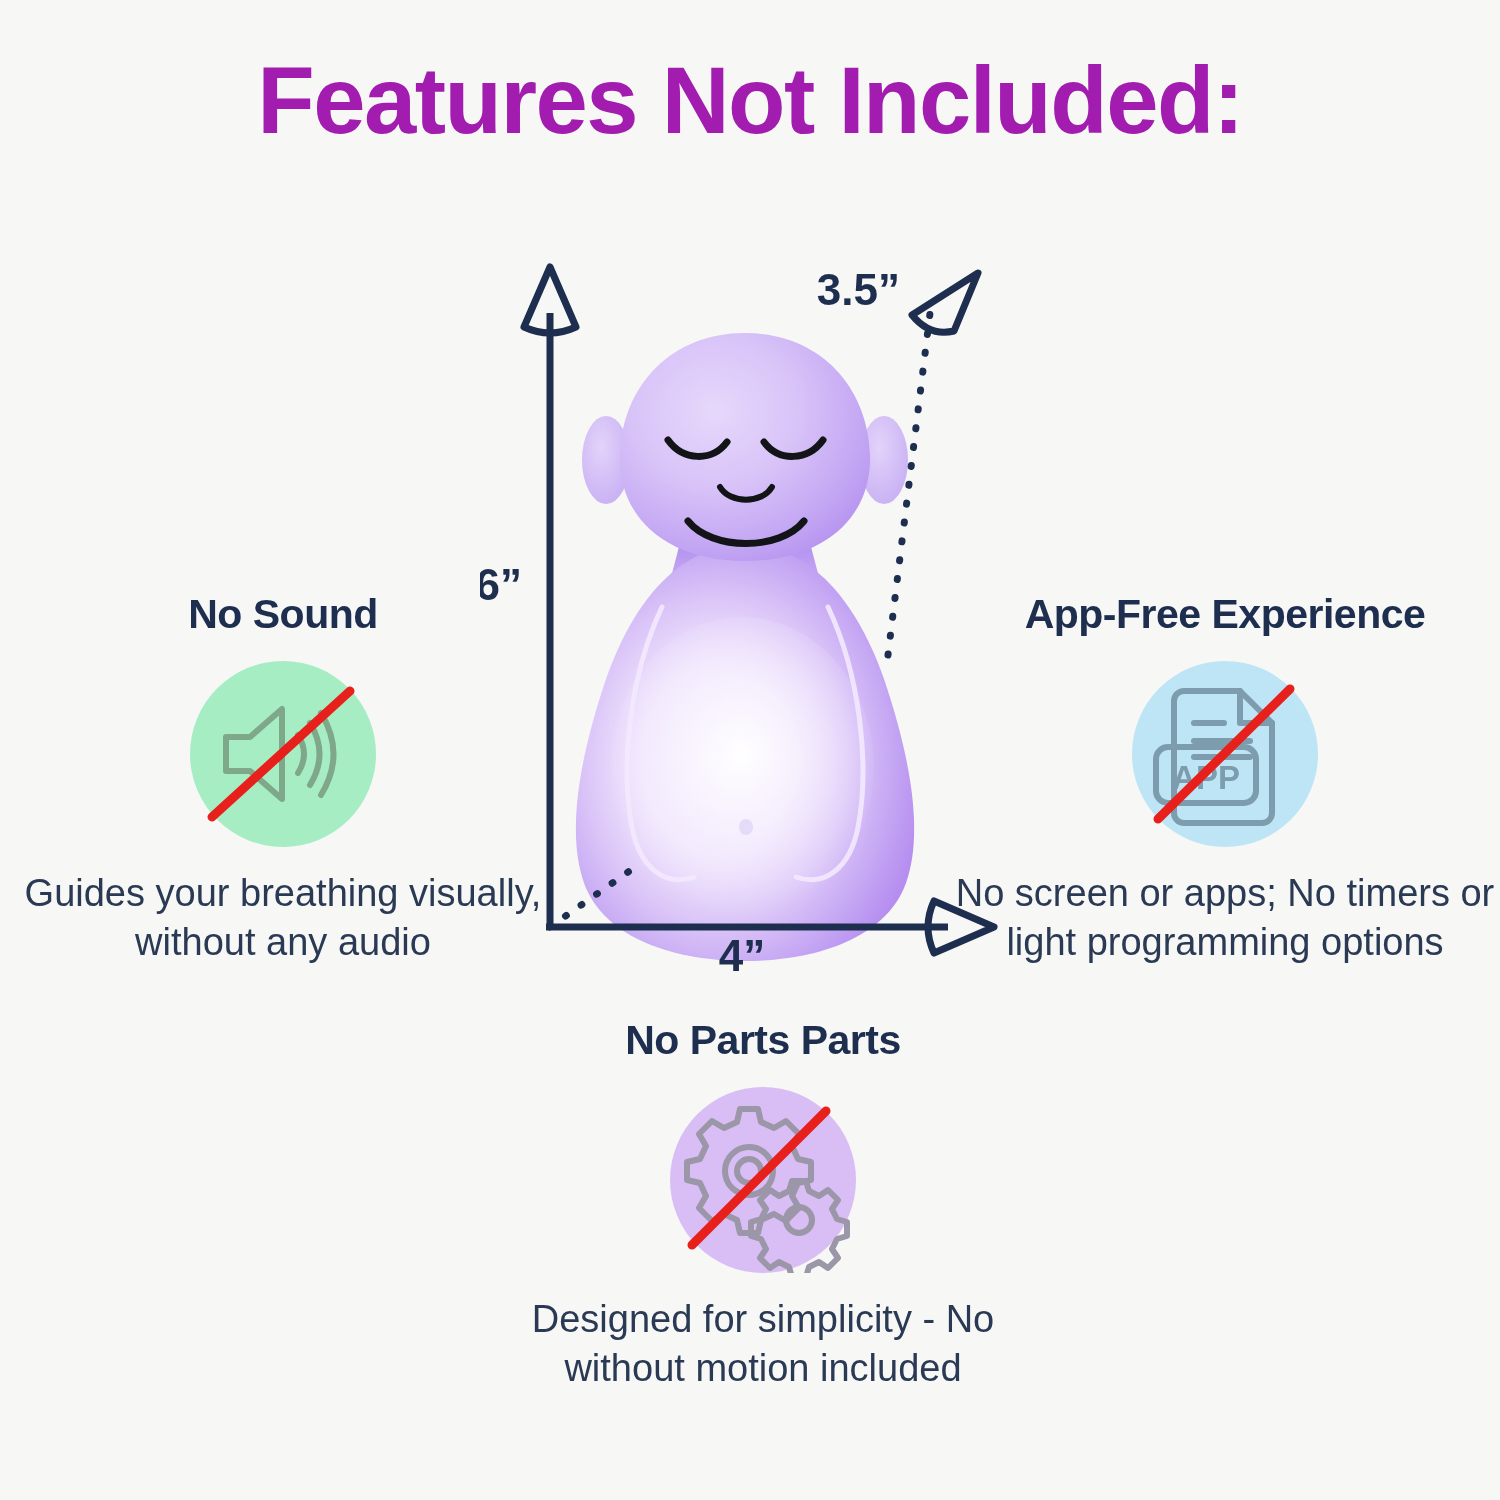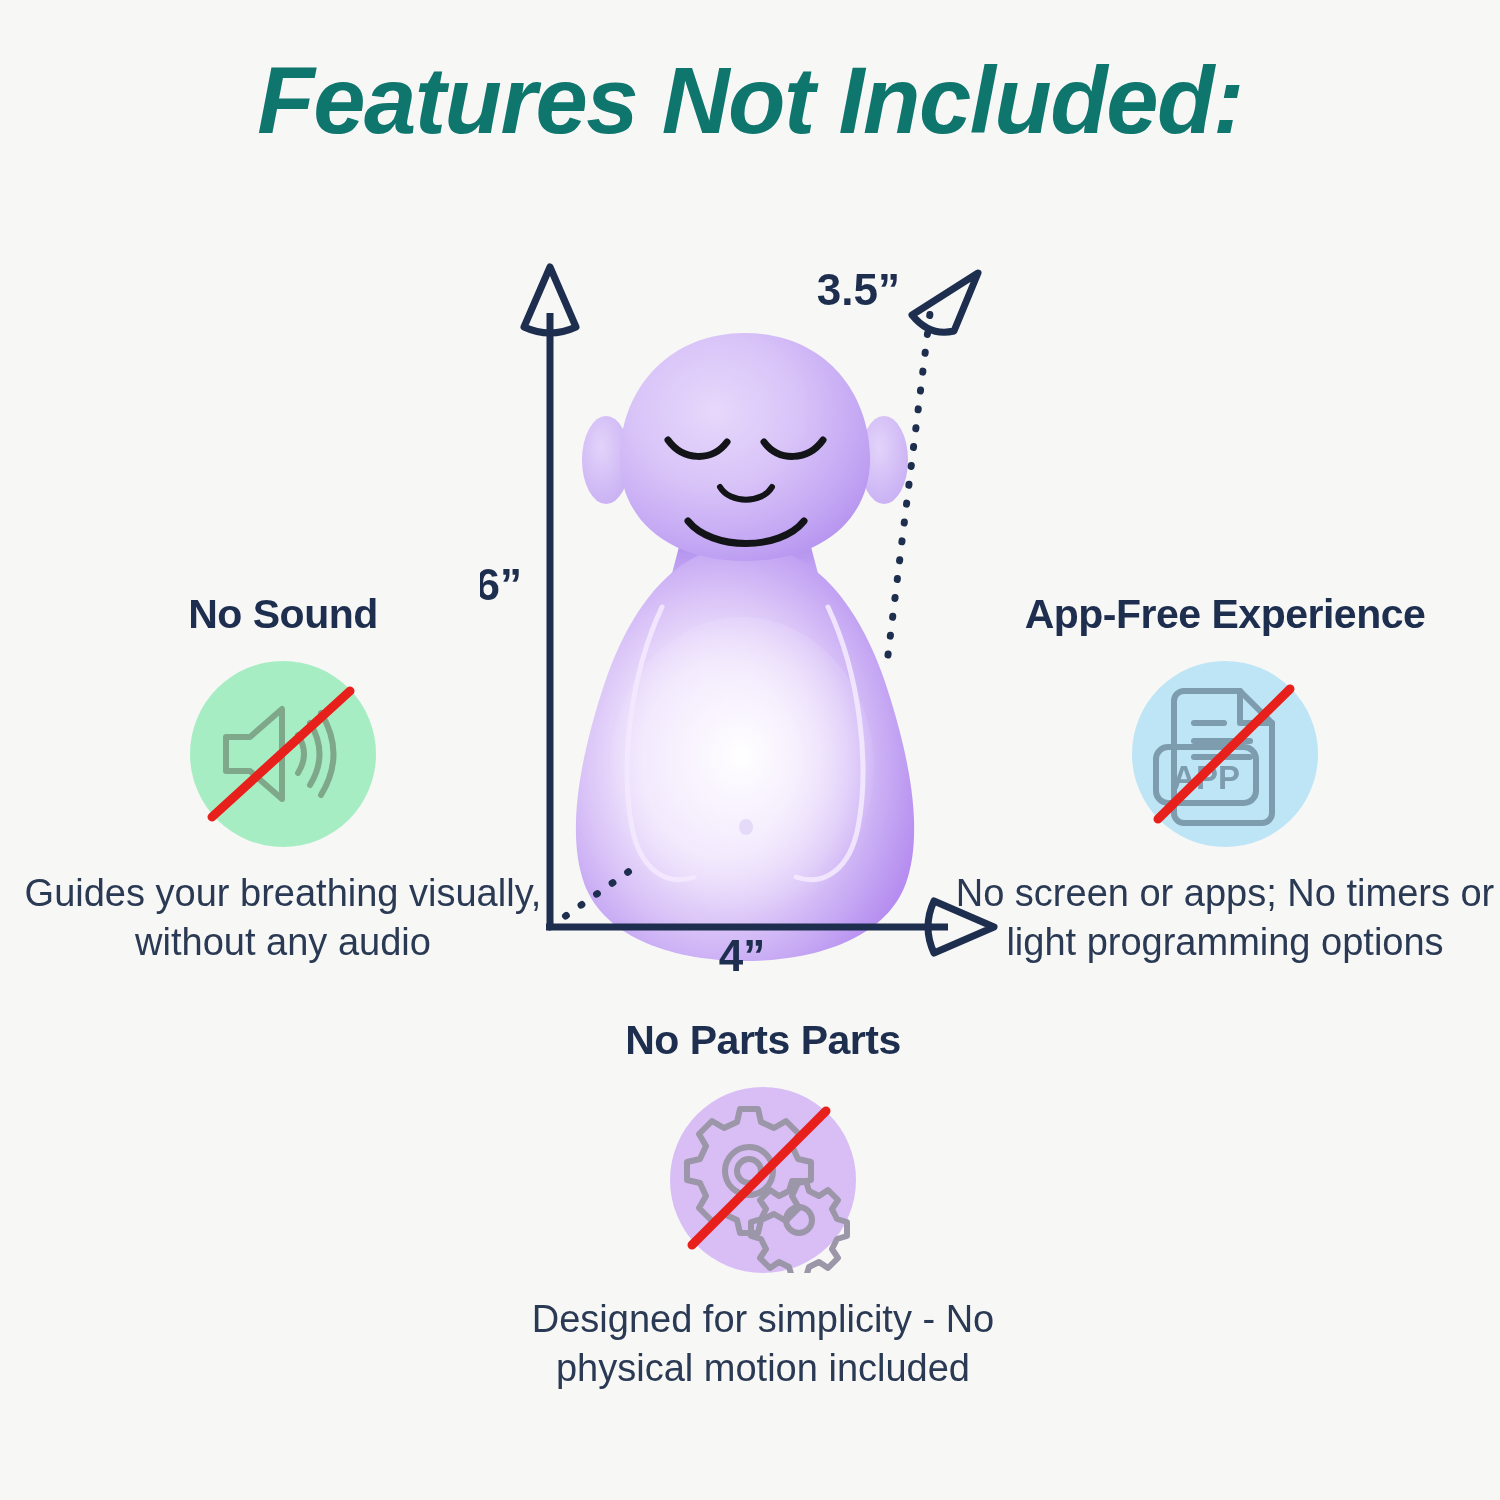--- a/index.html
+++ b/index.html
@@ -22,23 +22,22 @@
   
   .page-title {
     position: absolute;
     left: 0;
     top: 52px;
     width: 1500px;
     text-align: center;
     font-size: 94px;
     font-weight: bold;
     letter-spacing: -1.5px;
-    color: #0f766e;
+    color: #a21caf;
     line-height: 1.05;
-    font-style: italic;
   }
 
   
   .feature {
     position: absolute;
     text-align: center;
   }
   .feature-title {
     font-size: 41px;
     font-weight: bold;
@@ -249,16 +248,16 @@
 
           <path d="M122 94 h14 l3 10 10 5 9 -6 10 10 -6 9 5 10 10 3 v14 l-10 3 -5 10 6 9 -10 10 -9 -6
                    -10 5 -3 10 h-14 l-3 -10 -10 -5 -9 6 -10 -10 6 -9 -5 -10 -10 -3 v-14 l10 -3 5 -10 -6 -9
                    10 -10 9 6 10 -5 Z"></path>
           <circle cx="129" cy="133" r="13"></circle>
         </g>
         <line x1="22" y1="158" x2="156" y2="24" stroke="#E8201C" stroke-width="9" stroke-linecap="round"></line>
       </svg>
     </div>
 
-    <div class="feature-desc">Designed for simplicity - No physical motion included</div>
+    <div class="feature-desc">Designed for simplicity - No without motion included</div>
   </div>
 
 </div>
 
 </body></html>

